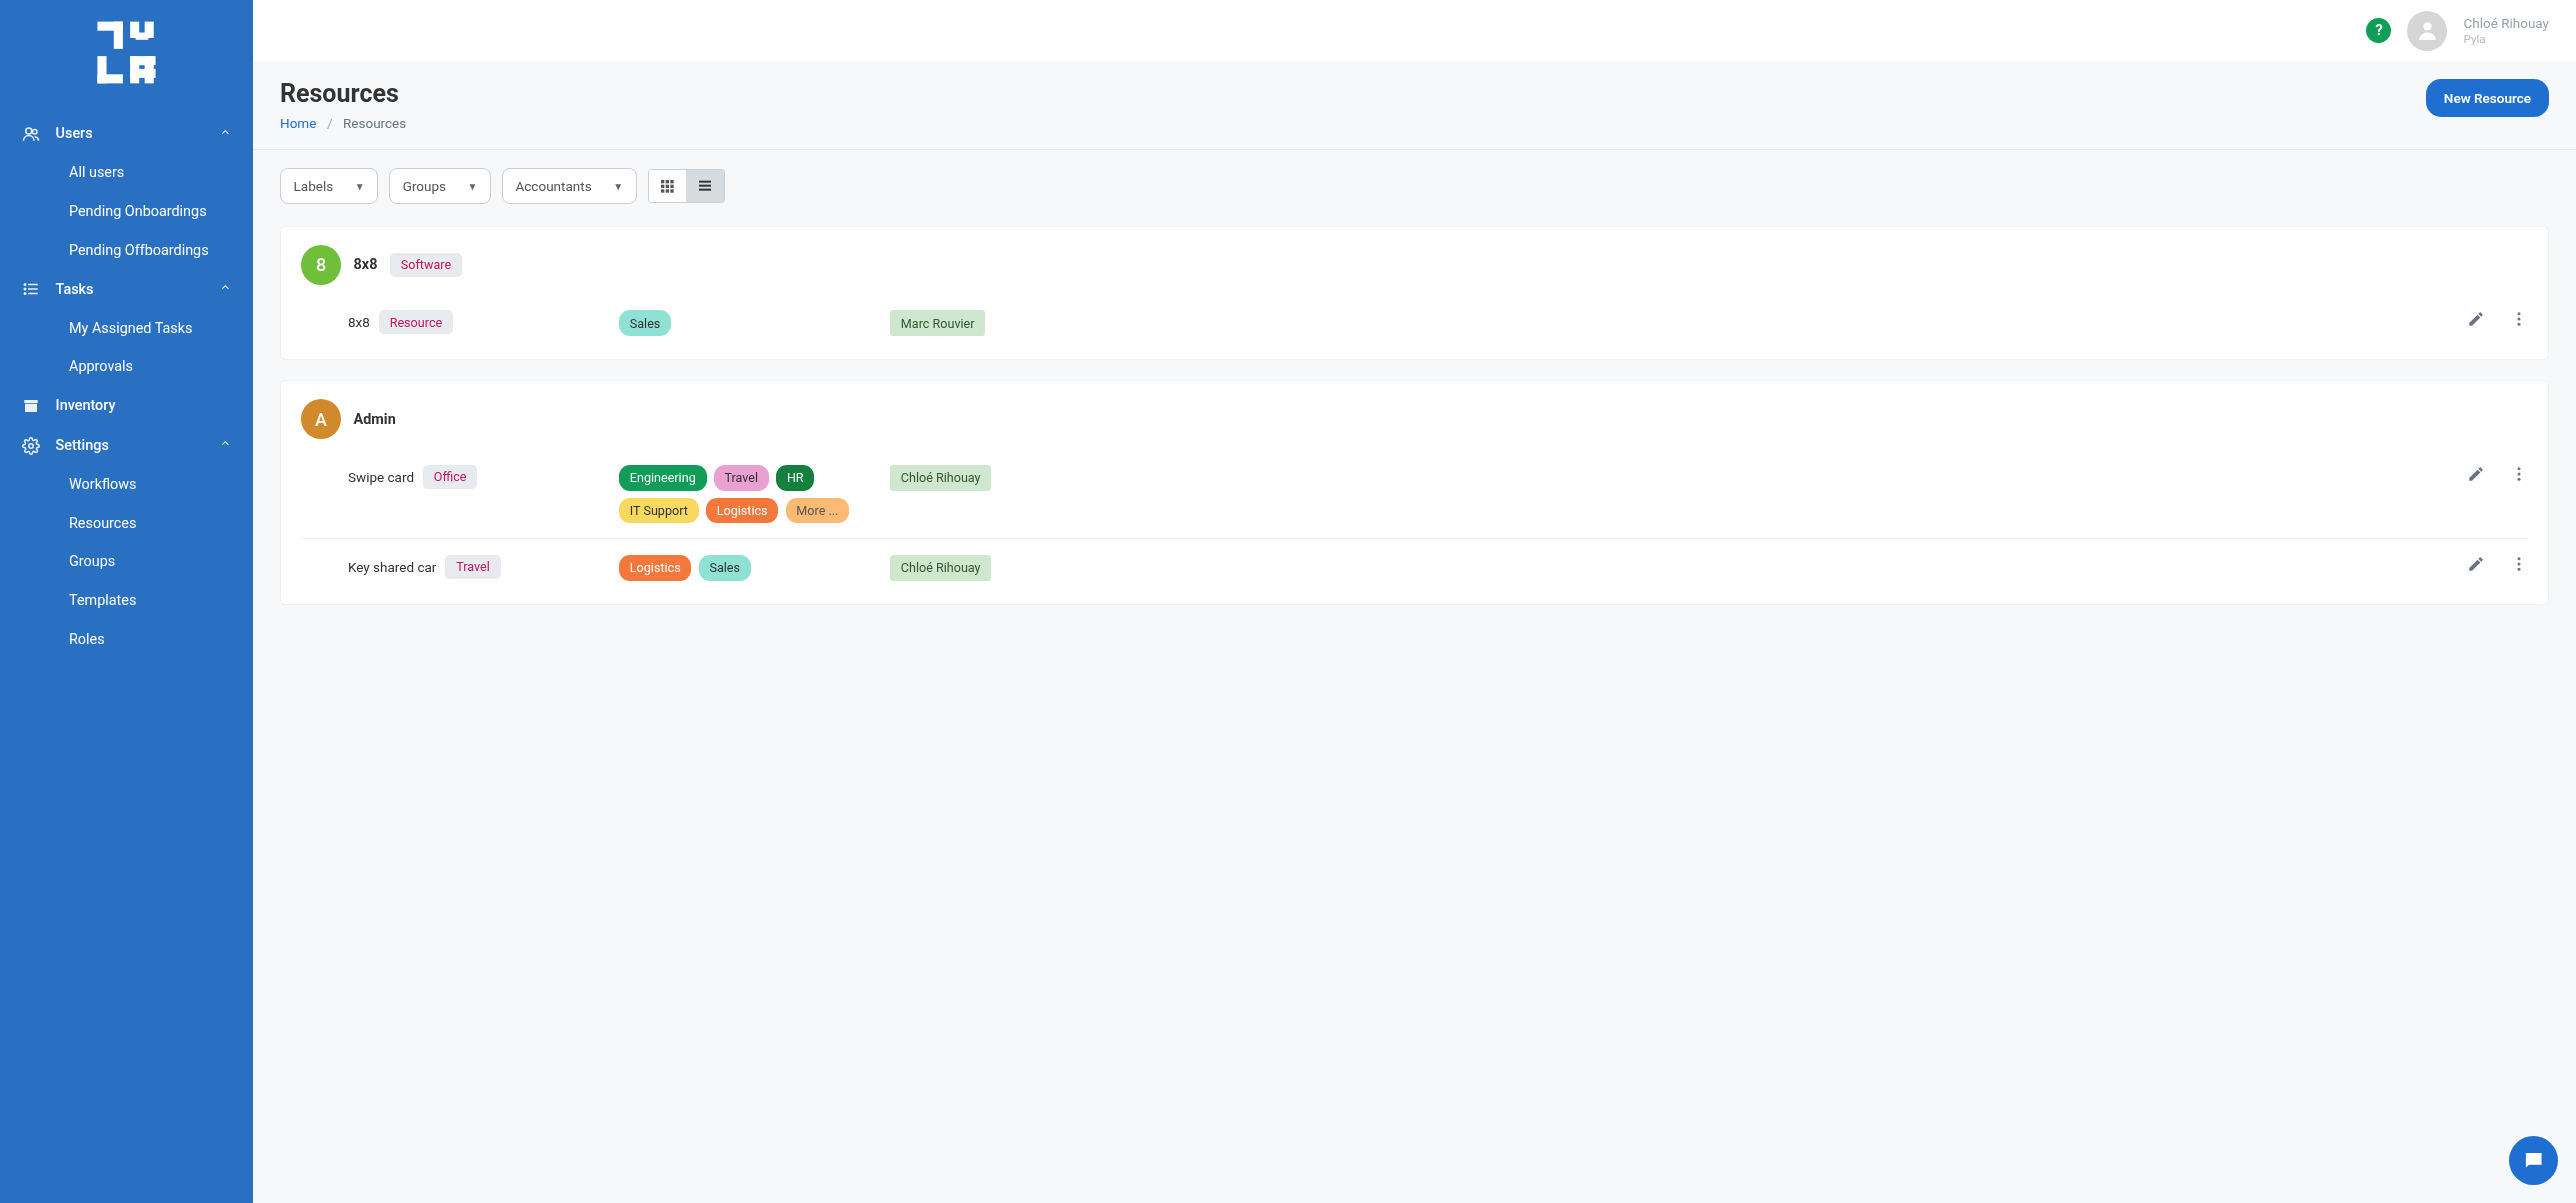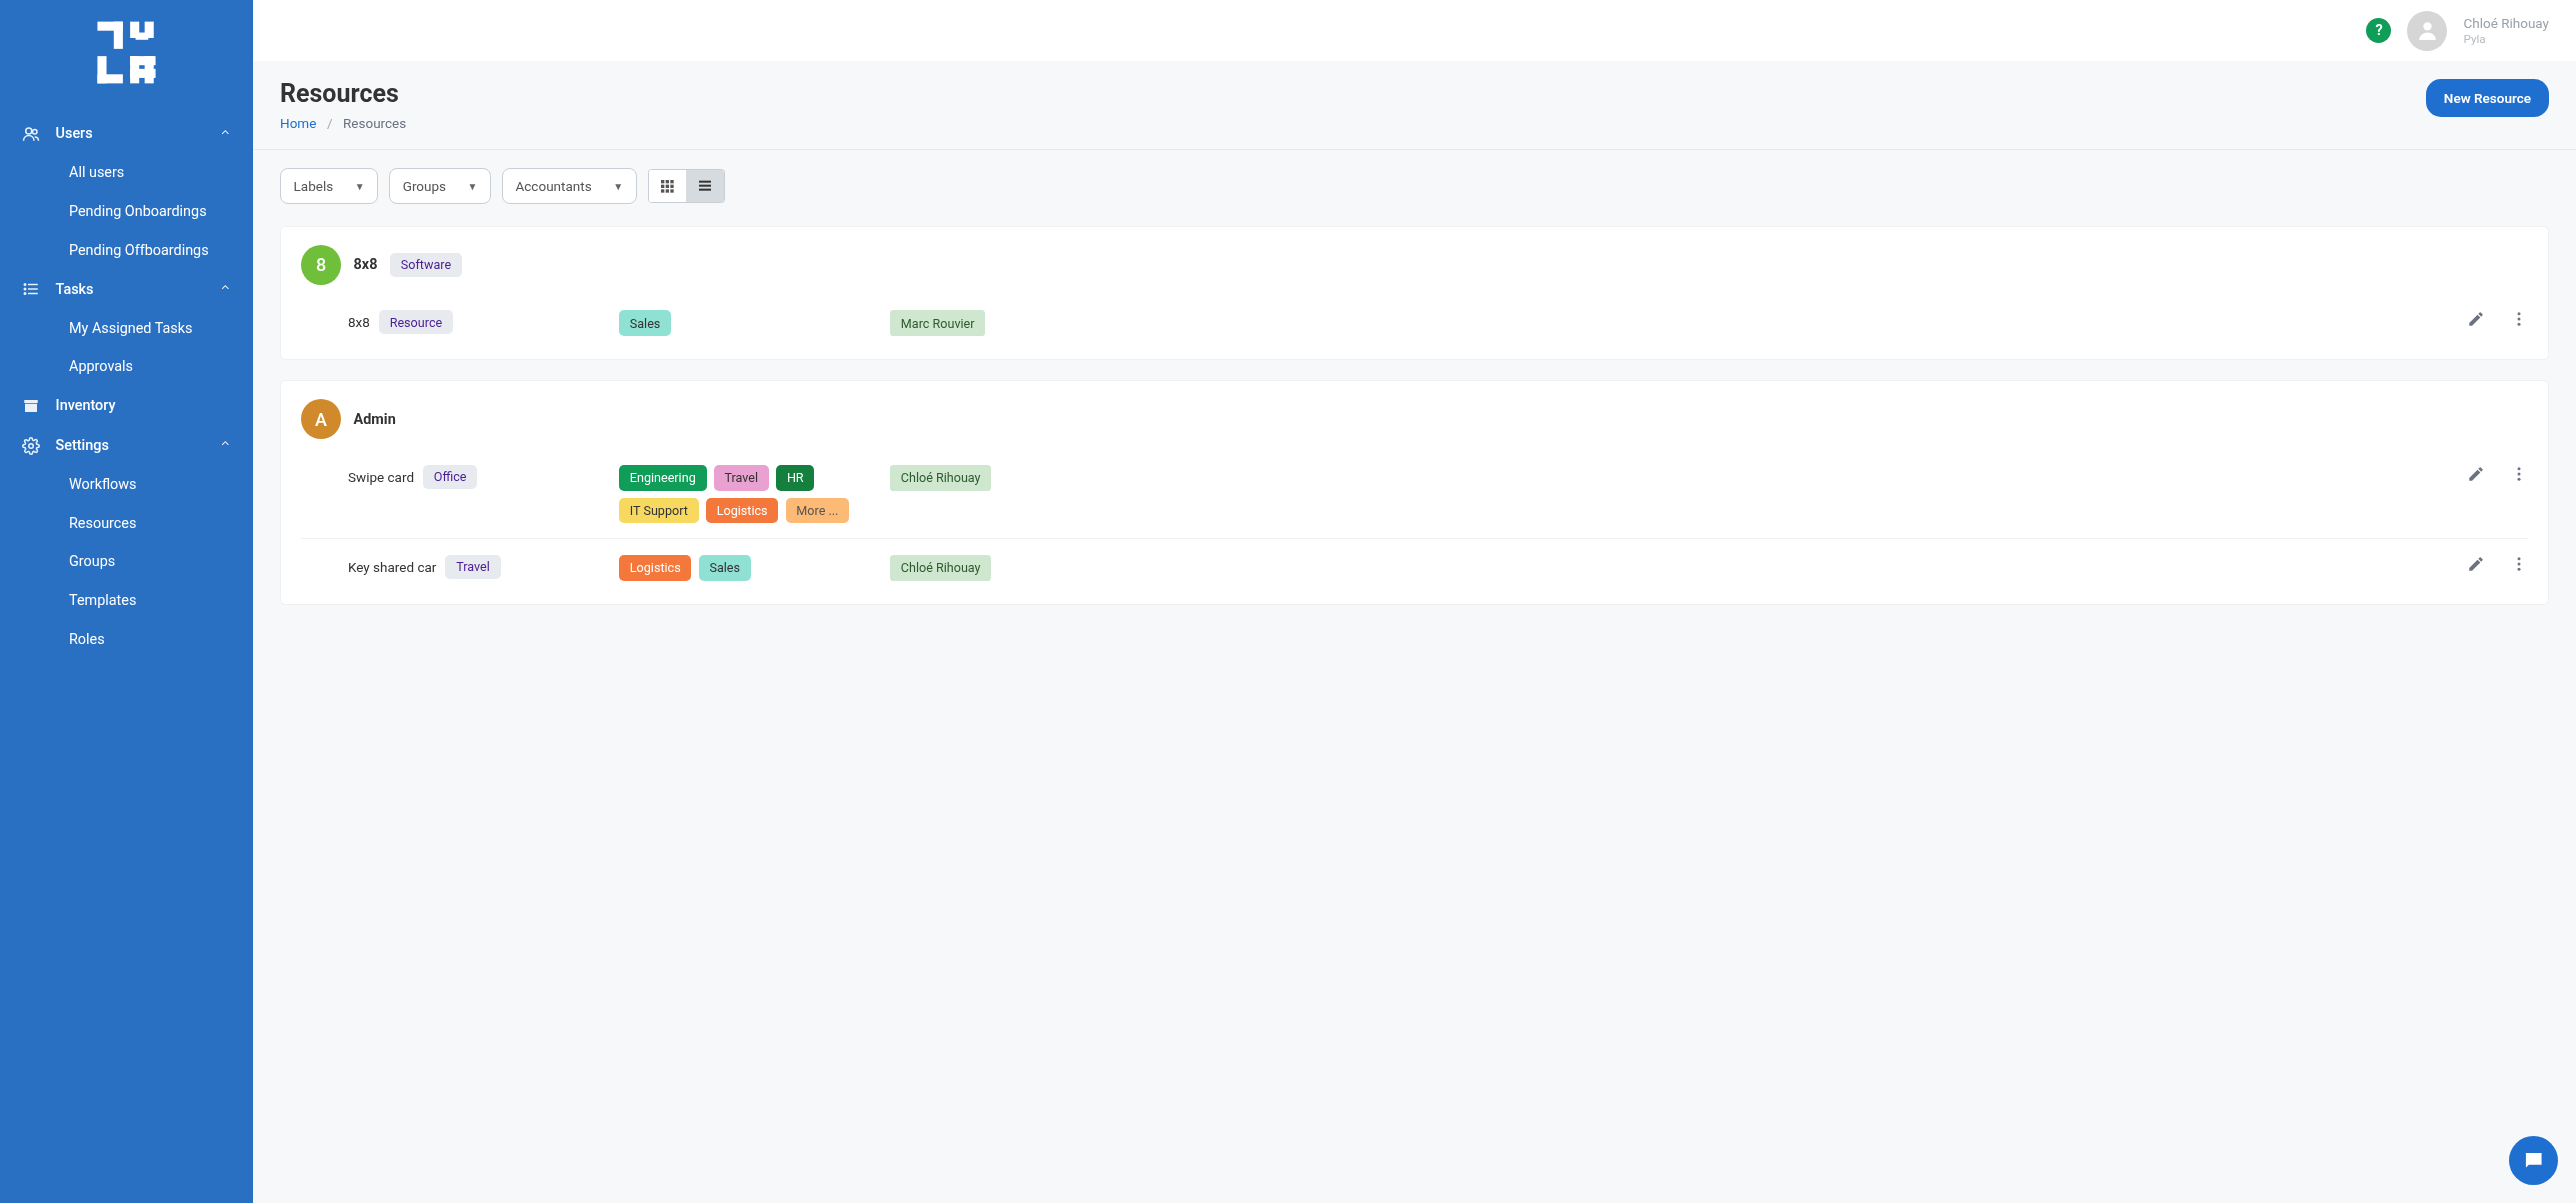--- a/index.html
+++ b/index.html
@@ -33,29 +33,29 @@
 .search-wrap .sicon{position:absolute;right:12.6px;top:50%;transform:translateY(-50%);color:#6b7280}
 .select{border:0.9px solid #c9ced4;border-radius:8px;padding:9px 12.6px;background:#fff;display:flex;align-items:center;gap:21.6px;cursor:pointer;font-size:13.5px;color:#555}
 .select .tri{font-size:10px;color:#666}
 .viewtoggle{display:flex;border:0.9px solid #c9ced4;border-radius:3.6px;overflow:hidden}
 .viewtoggle .vt{padding:8px 10.8px;background:#fff;cursor:pointer;display:flex;align-items:center}
 .viewtoggle .vt.active{background:#d6dbe0}
 .card{background:#fff;border-radius:5.4px;padding:18px 20px;margin-bottom:20px;border:0.9px solid #eef0f3}
 .card-head{display:flex;align-items:center;gap:12.6px;margin-bottom:20px}
 .cavatar{width:40px;height:40px;border-radius:50%;display:flex;align-items:center;justify-content:center;color:#fff;font-size:18px;font-weight:500}
 .ctitle{font-size:14.4px;font-weight:700}
-.chip{display:inline-flex;align-items:center;padding:4.5px 10.8px;border-radius:5px;font-size:12.6px;background:#e7eaee;color:#4c1d95}
+.chip{display:inline-flex;align-items:center;padding:4.5px 10.8px;border-radius:5px;font-size:12.6px;background:#e7eaee;color:#be185d}
 .row{display:flex;align-items:flex-start;padding:5.4px 0px 5.4px 47px}
 .row+.row{border-top:0.9px solid #eef0f3;padding-top:16px;margin-top:9px}
 .row .rname{width:271px;display:flex;align-items:center;gap:9px;font-size:13.5px;color:#333}
 .row .rtags{flex:1;display:flex;flex-wrap:wrap;gap:7.2px;max-width:271px}
 .row .rown{width:235px}
 .row .ract{margin-left:auto;display:flex;gap:25px;align-items:center;color:#6b7280}
 .row .ract .ibtn{cursor:pointer}
-.tag{padding:5.4px 10.8px;border-radius:5px;font-size:12.6px;color:#fff}
+.tag{padding:5.4px 10.8px;border-radius:11px;font-size:12.6px;color:#fff}
 .tag-sales{background:#8fe1d3;color:#333}
 .tag-eng{background:#0f9d58}
 .tag-fin{background:#e8a1d0;color:#333}
 .tag-hr{background:#15803d}
 .tag-it{background:#f7d95f;color:#333}
 .tag-log{background:#f4783c}
 .tag-more{background:#fdba74;color:#555}
 .owner{background:#cfe6cf;color:#2f5a2f;padding:5.4px 10.8px;border-radius:3.6px;font-size:12.6px;display:inline-block}
 .intercom{position:fixed;bottom:18px;right:18px;width:49px;height:49px;border-radius:50%;background:#1f6fd0;display:flex;align-items:center;justify-content:center;cursor:pointer}
 .intercom svg{fill:#fff}

